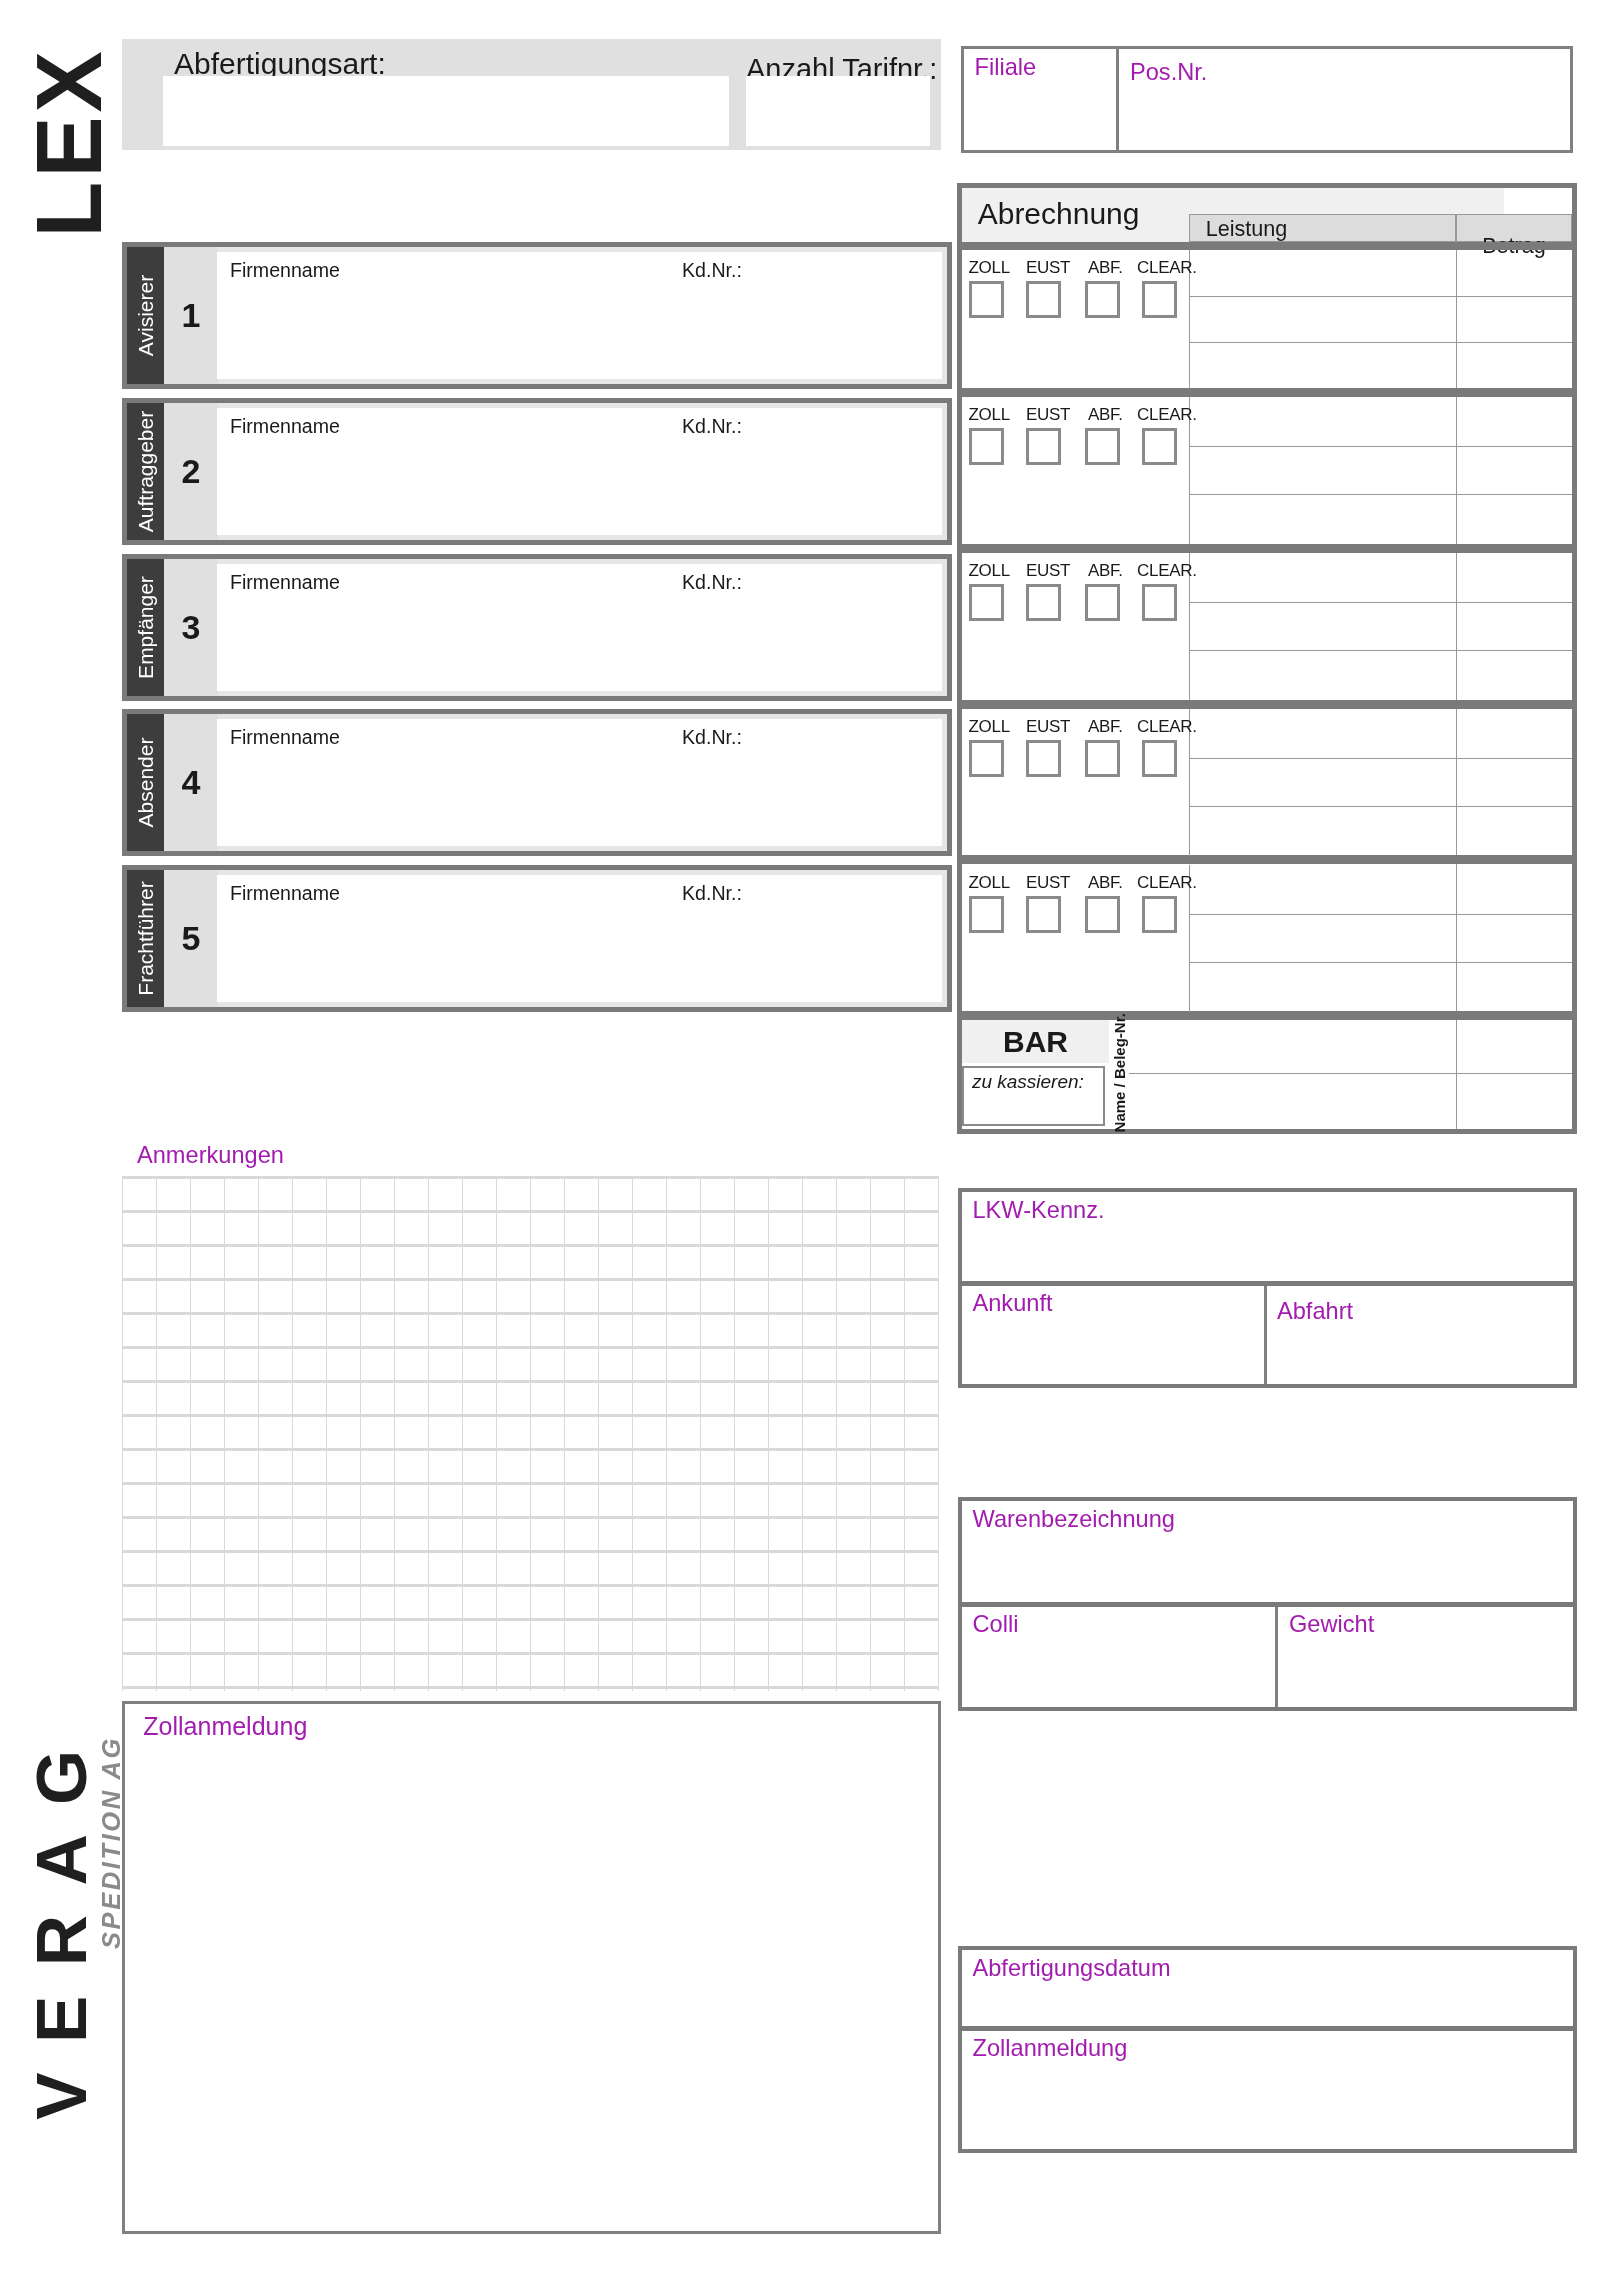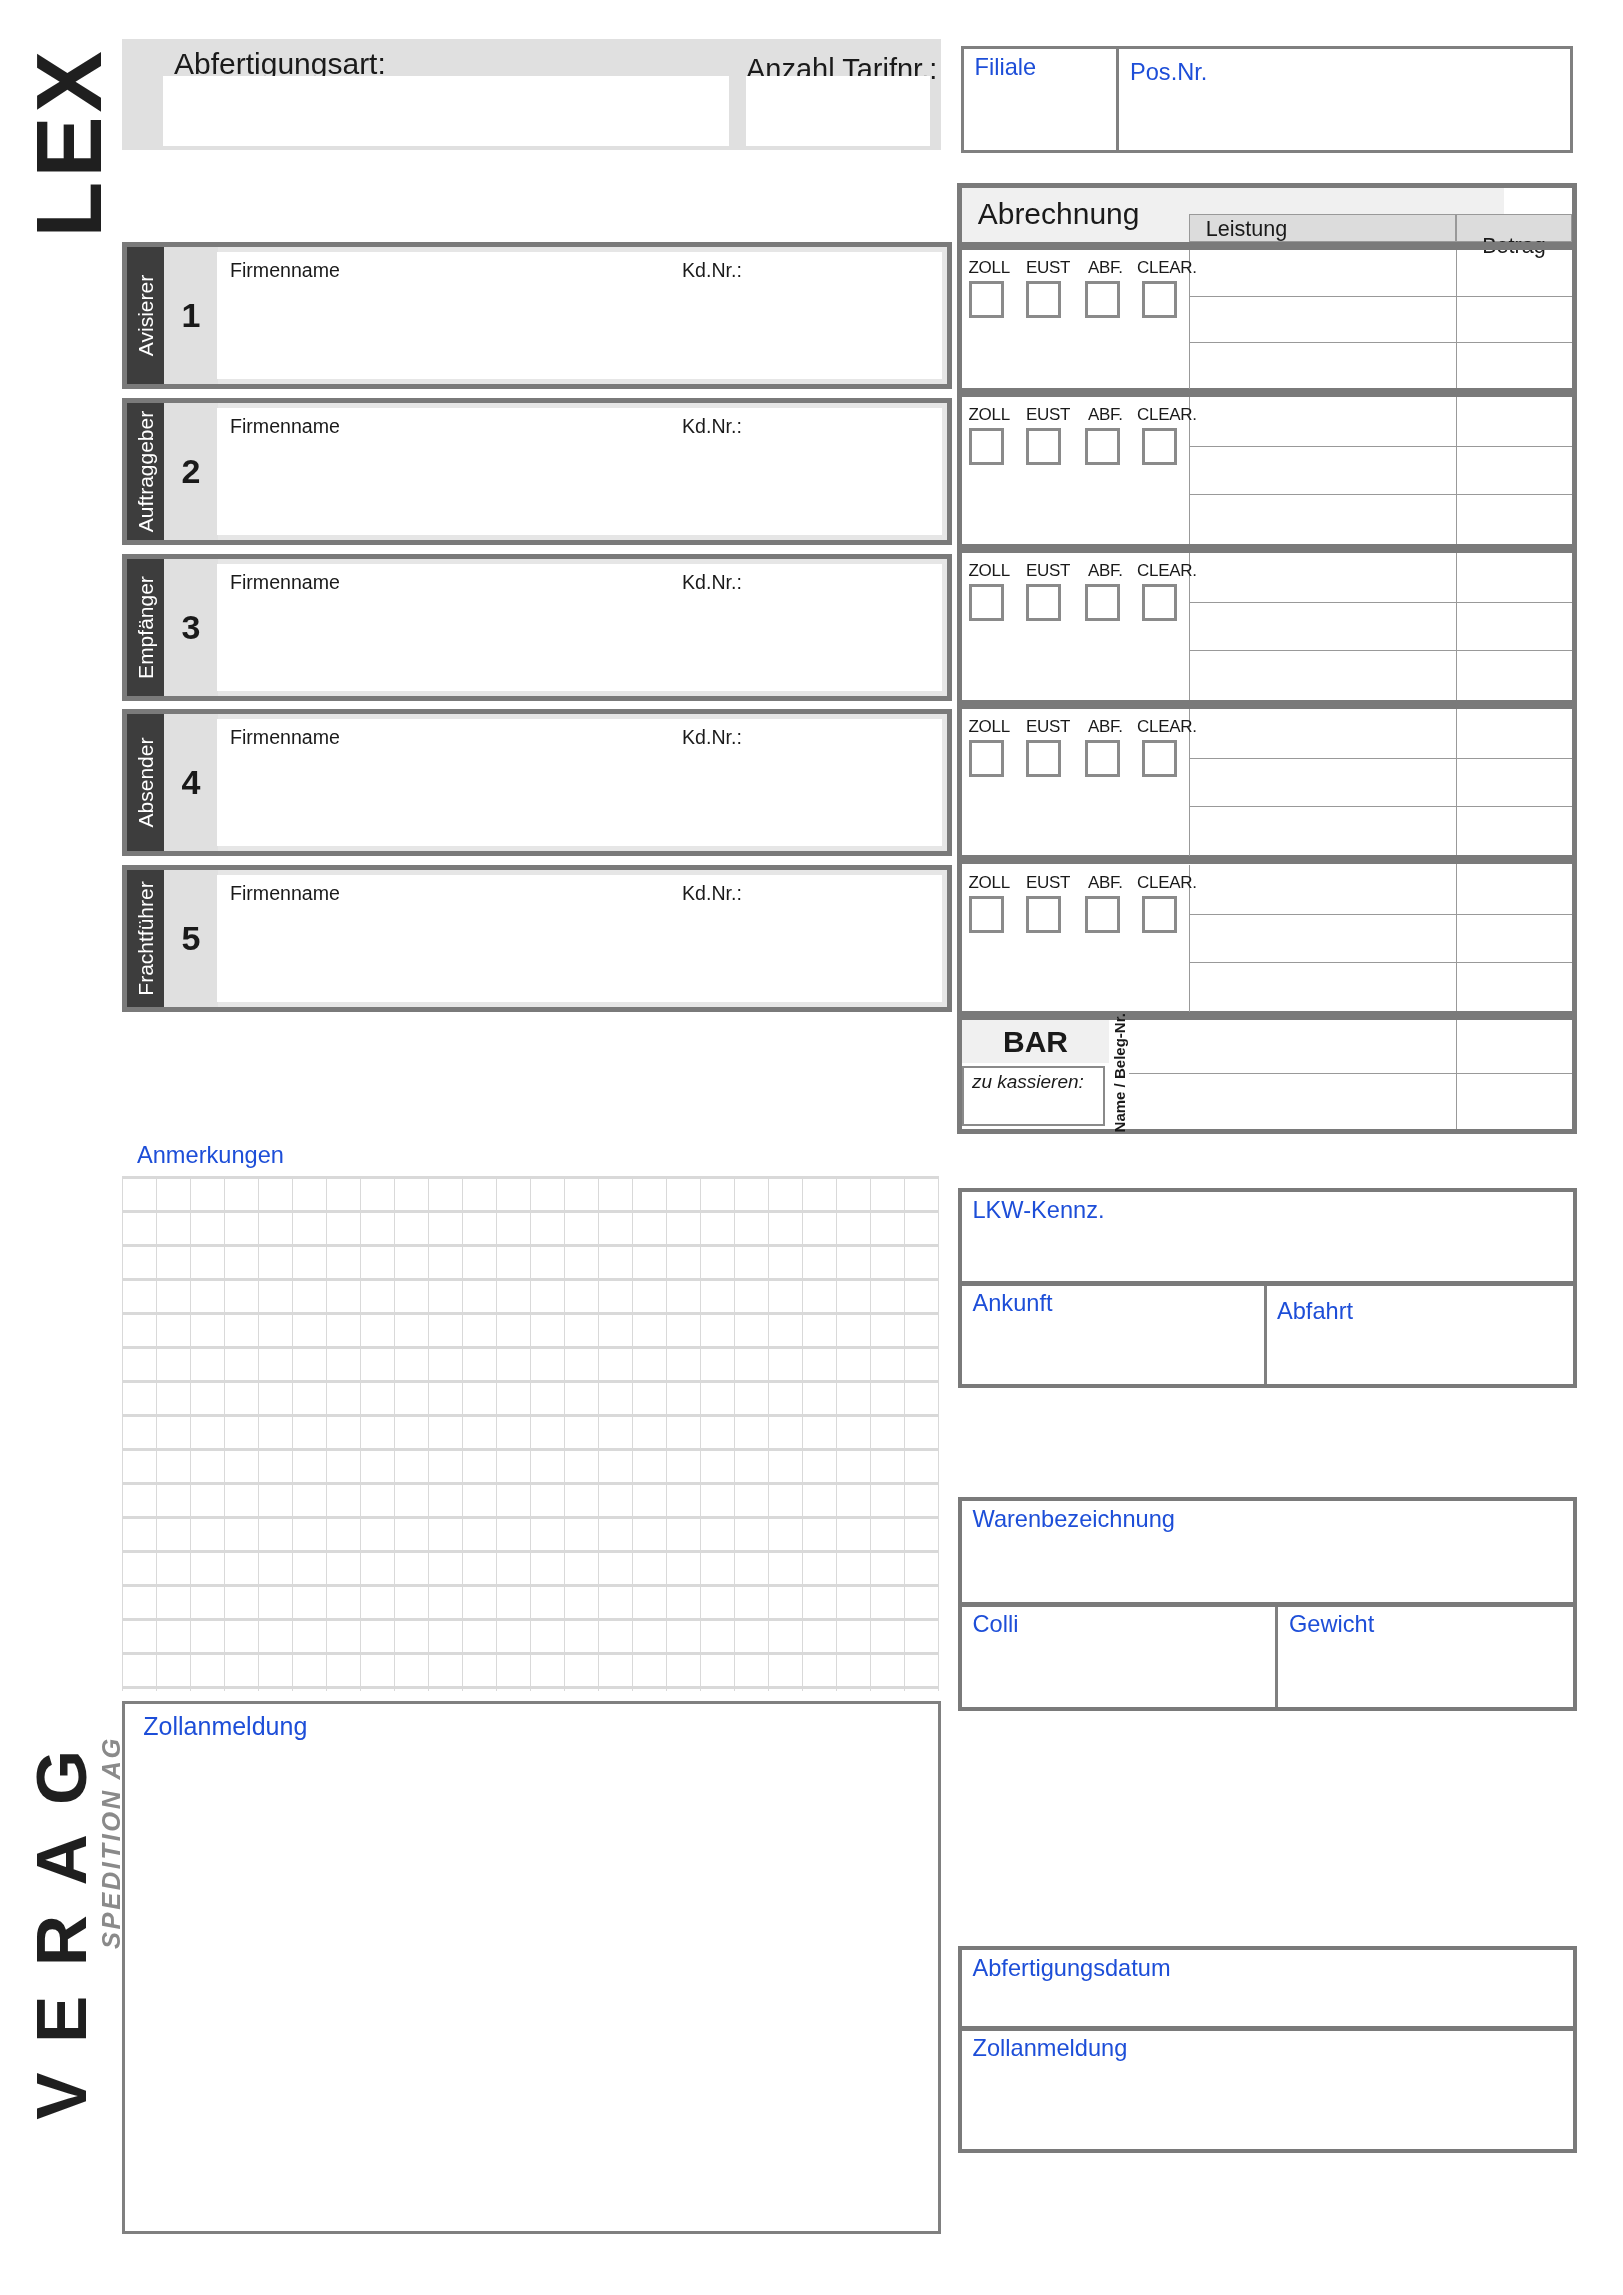--- a/index.html
+++ b/index.html
@@ -9,21 +9,21 @@
   .rot{transform:rotate(-90deg);display:flex;align-items:center;justify-content:center;white-space:nowrap;}
   
   .lex{font-size:92px;font-weight:900;letter-spacing:3.9px;color:#1f1f1f;line-height:79px;}
   .verag{font-size:71px;font-weight:900;letter-spacing:29.4px;color:#1f1f1f;line-height:60px;}
   .sped{font-size:25.5px;font-weight:700;font-style:italic;letter-spacing:2.6px;color:#8a8a8a;}
   
   .panel{background:#e0e0e0;}
   .hdr-label{font-size:30px;color:#1a1a1a;}
   .whitebox{background:#fff;}
   .bigbox{background:#fff;border:3.9px solid #808080;box-sizing:border-box;}
-  .box-label{font-size:23.6px;color:#1d4ed8;}
+  .box-label{font-size:23.6px;color:#a21caf;}
   
   .prow{background:#e6e6e6;border:5.2px solid #7a7a7a;box-sizing:border-box;}
   .strip{position:absolute;left:0;top:0;bottom:0;width:37px;background:#3d3d3d;}
   .role{color:#fff;font-size:21px;}
   .numcol{position:absolute;left:37px;top:0;bottom:0;width:54px;background:#e0e0e0;
           display:flex;align-items:center;justify-content:center;font-size:34px;font-weight:700;}
   .warea{position:absolute;left:90px;top:5.2px;right:5.2px;bottom:5.2px;background:#fff;}
   .flabel{position:absolute;left:13px;top:6.5px;font-size:19.6px;}
   .kdlabel{position:absolute;left:465px;top:6.5px;font-size:19.6px;}
   

